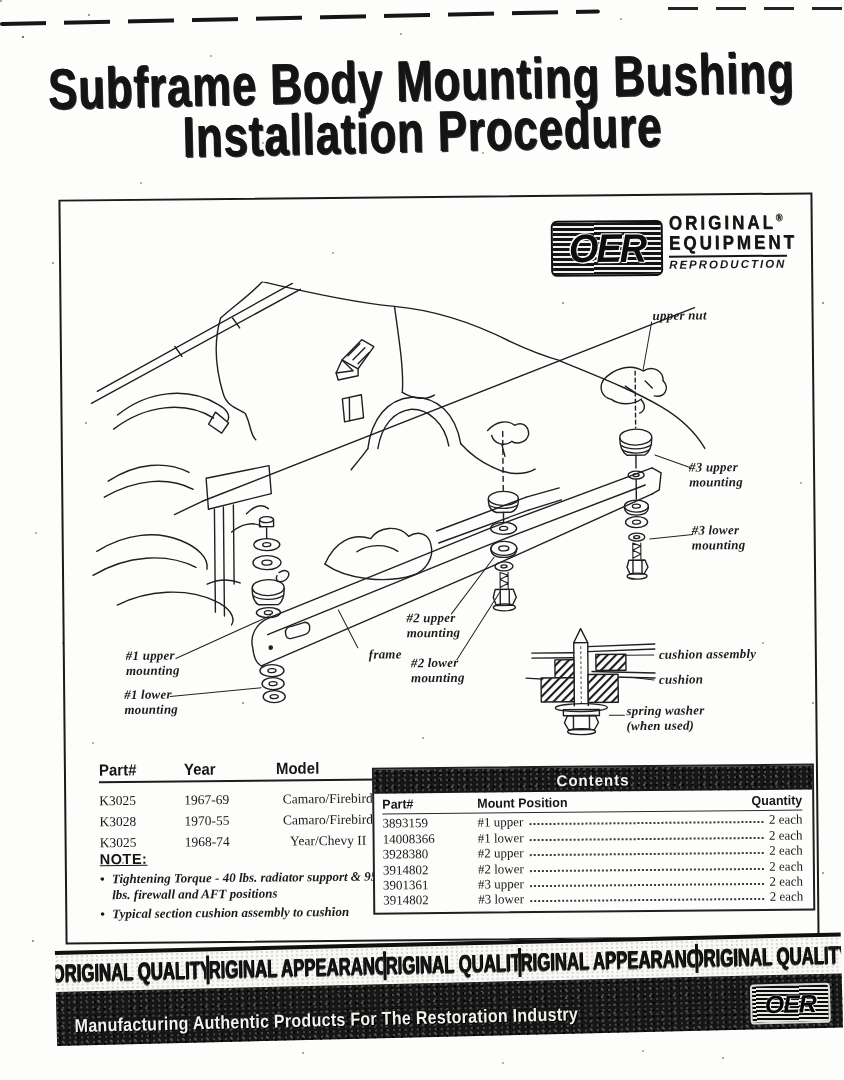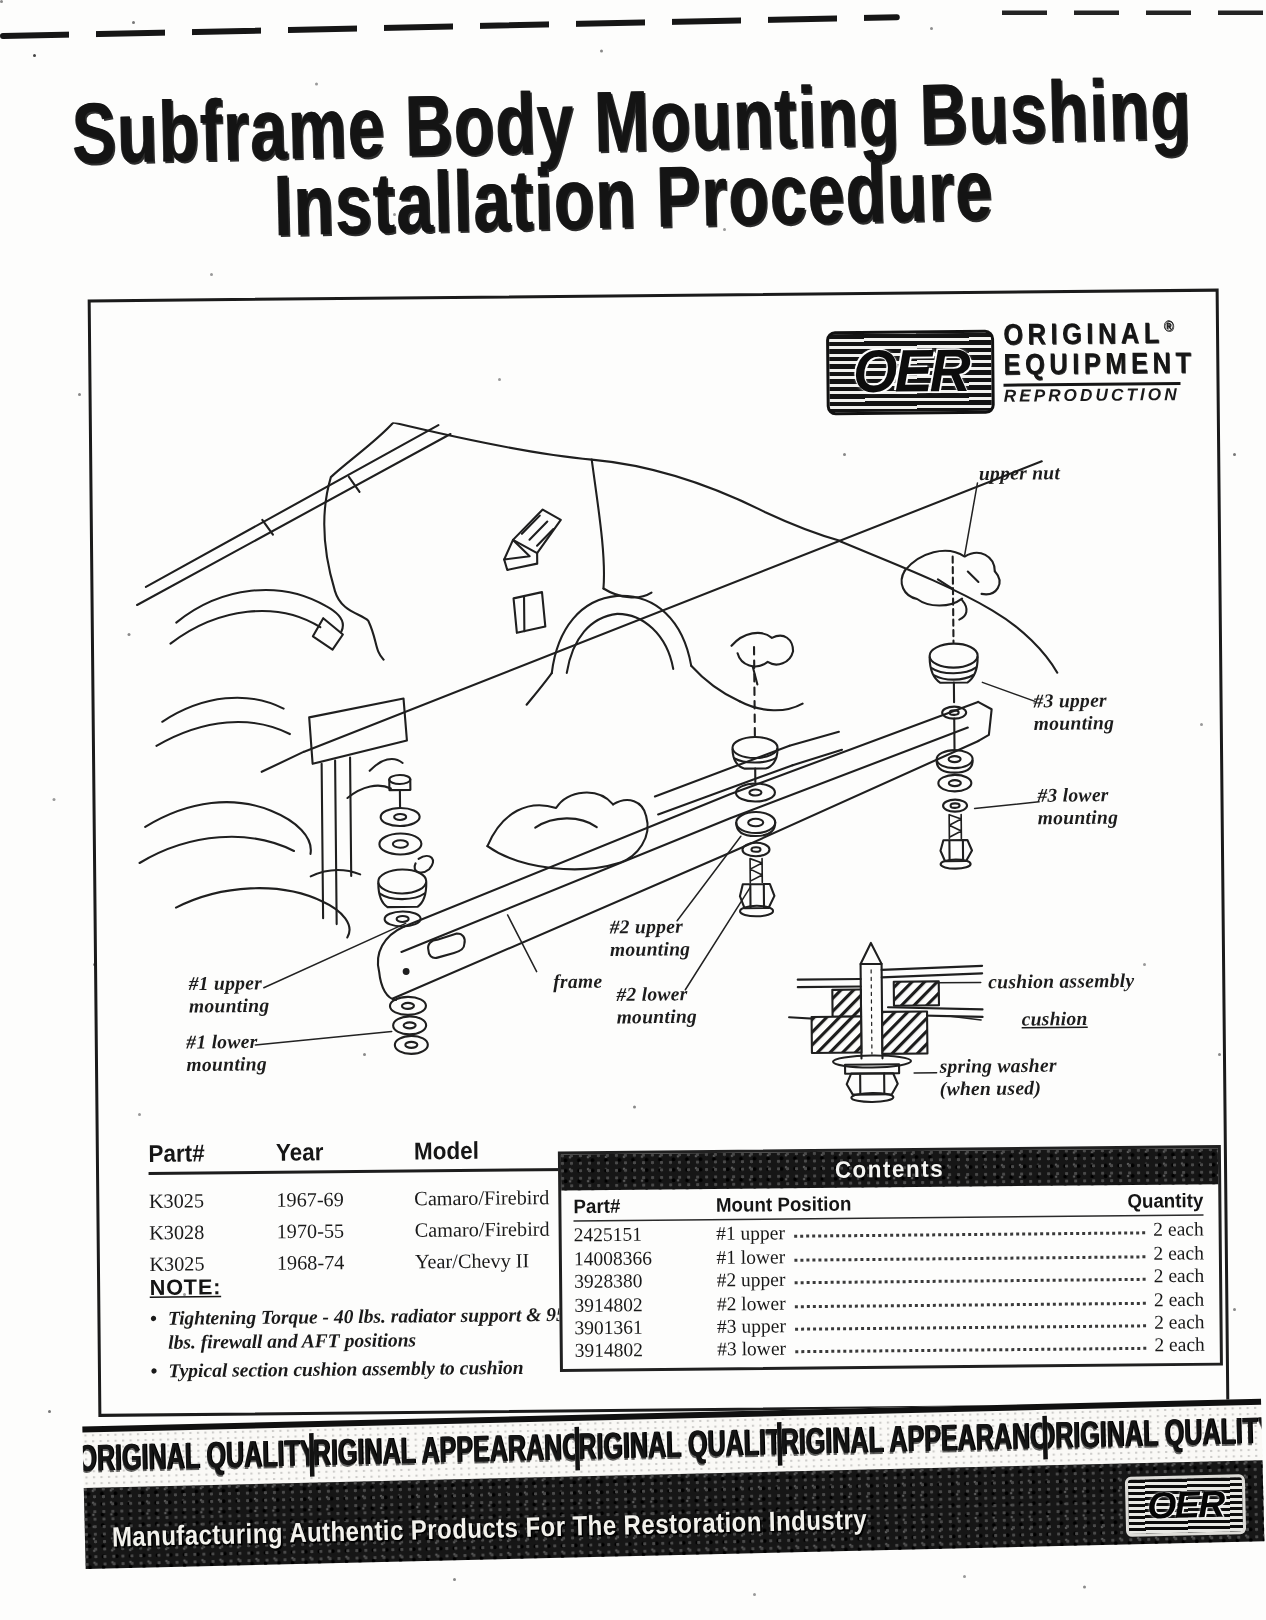--- a/index.html
+++ b/index.html
@@ -51,21 +51,21 @@
   .diagram{position:absolute;left:-7px;top:82px;width:750px;height:495px;}
   .diagram svg{position:absolute;left:0;top:0;}
   .dlabel{position:absolute;font:italic 13px/1.18 "Liberation Serif", serif;font-weight:600;
     color:#1c1c1c;white-space:pre-line;letter-spacing:.2px;}
   
   .parts{position:absolute;left:33px;top:560px;width:280px;}
   .parts-head{display:flex;border-bottom:2.5px solid #1d1d1d;padding-bottom:3px;}
   .parts-head span{font-weight:800;font-size:15px;color:#161616;transform:scaleY(1.08);}
   .ph-0{width:85px;} .ph-1{width:92px;} .ph-2{width:100px;}
   .parts-row{display:flex;margin-top:4px;font:13.5px/1.25 "Liberation Serif", serif;color:#1a1a1a;}
-  .pc-0{width:85px;} .pc-1{width:92px;} .pc-2{width:103px;}
+  .pc-0{width:85px;} .pc-1{width:92px;} .pc-2{width:103px;text-align:center;}
   .parts-body{padding-top:6px;}
   
   .note{position:absolute;left:33px;top:650px;width:292px;}
   .note-title{font-weight:900;font-size:14.5px;text-decoration:underline;letter-spacing:.5px;color:#141414;}
   .note-list{margin:4px 0 0;padding:0;list-style:none;}
   .note-item{display:flex;font:italic 13px/1.25 "Liberation Serif", serif;font-weight:600;color:#1a1a1a;margin-bottom:2px;}
   .note-marker{width:12px;flex:none;}
   
   .contents{position:absolute;left:306px;top:569px;width:442px;height:147px;
     border:2.5px solid #202020;background:#fdfdfc;box-sizing:border-box;}
@@ -300,21 +300,21 @@
     <div class="dlabel" style="left:349px;top:330px;">#2 upper
 mounting</div>
     <div class="dlabel" style="left:353px;top:375px;">#2 lower
 mounting</div>
     <div class="dlabel" style="left:68px;top:365px;">#1 upper
 mounting</div>
     <div class="dlabel" style="left:66px;top:404px;">#1 lower
 mounting</div>
     <div class="dlabel" style="left:293px;top:366px;margin-left:18px;">frame</div>
     <div class="dlabel" style="left:601px;top:369px;">cushion assembly</div>
-    <div class="dlabel" style="left:623px;top:394px;text-decoration:underline;">cushion</div>
+    <div class="dlabel" style="left:601px;top:394px;">cushion</div>
     <div class="dlabel" style="left:568px;top:425px;">spring washer
 (when used)</div>
   </div>
 
   <div class="parts">
     <div class="parts-head">
       <span class="ph-0">Part#</span>
       <span class="ph-1">Year</span>
       <span class="ph-2">Model</span>
     </div>
@@ -355,21 +355,21 @@
     <div class="contents-bar noise-dark">
       <span>Contents</span>
     </div>
     <div class="contents-inner">
       <div class="contents-head">
         <span class="ch-0">Part#</span>
         <span class="ch-1">Mount Position</span>
         <span class="ch-2">Quantity</span>
       </div>
       <div class="c-row">
-        <span class="cc-0">2425151</span>
+        <span class="cc-0">3893159</span>
         <span class="cc-1">#1 upper</span>
         <span class="cc-dots"></span>
         <span class="cc-2">2 each</span>
       </div>
       <div class="c-row">
         <span class="cc-0">14008366</span>
         <span class="cc-1">#1 lower</span>
         <span class="cc-dots"></span>
         <span class="cc-2">2 each</span>
       </div>

